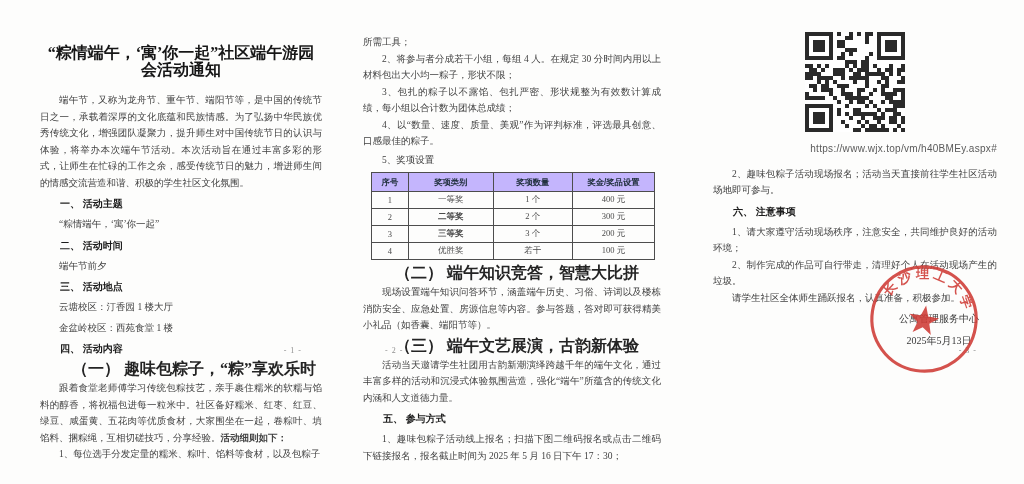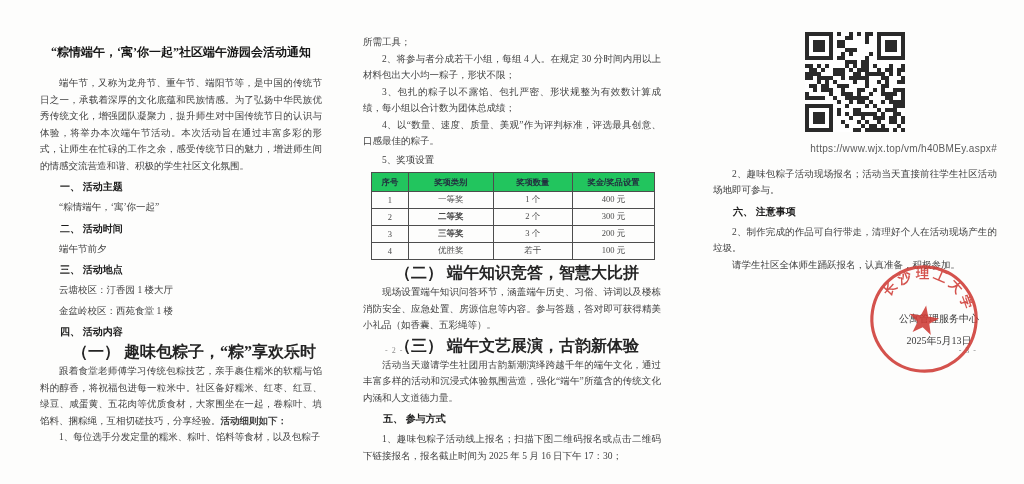--- a/index.html
+++ b/index.html
@@ -12,21 +12,21 @@
     position:relative; width:1024px; height:484px;
     background:#fdfdfc; color:#3e3e3e; overflow:hidden;
   }
   .page { position:absolute; top:0; height:382px; }
   #page-1 { left:40px;  width:282px; }
   #page-2 { left:363px; width:298px; }
   #page-3 { left:713px; width:284px; }
 
   .doc-title {
     margin:44px 0 14px 0; text-align:center;
-    font-size:12px; font-weight:bold; color:#161616; line-height:17px;
+    font-size:16px; font-weight:bold; color:#161616; line-height:17px;
   }
   .p {
     margin:0; font-size:9.5px; line-height:16.5px;
     text-align:justify; text-indent:2em; color:#414141;
   }
   .p.no-indent { text-indent:0; }
   .head {
     margin:5px 0 4px 0; font-family:"Liberation Sans","DejaVu Sans",sans-serif;
     font-weight:bold; color:#1c1c1c; font-size:10px; line-height:16px; text-indent:2em;
   }
@@ -38,21 +38,21 @@
 
   table.prize {
     border-collapse:collapse; margin:4px 0 5px 8px;
     width:calc(100% - 14px); table-layout:fixed;
   }
   table.prize th, table.prize td {
     border:1px solid #4d4d4d; text-align:center; padding:0;
     font-size:8.5px; color:#4a4a4a; height:16px; overflow:hidden;
   }
   table.prize th {
-    background:#22c55e; color:#22313f; font-weight:bold; height:18px;
+    background:#c4b5fd; color:#22313f; font-weight:bold; height:18px;
     font-family:"Liberation Sans","DejaVu Sans",sans-serif; font-size:8.3px;
   }
   col.c1{width:13%} col.c2{width:30%} col.c3{width:28%} col.c4{width:29%}
 
   .footer {
     position:absolute; bottom:27px; font-size:8px; color:#8f8f8f; letter-spacing:1px;
   }
   .footer.right { right:20px; }
   .footer.left  { left:22px; }
 
@@ -140,21 +140,21 @@
         <tr>
           <td>4</td>
           <td style="font-weight:normal">优胜奖</td>
           <td>若干</td>
           <td>100 元</td>
         </tr>
       </tbody>
     </table>
 
     <p class="subhead">（二） 端午知识竞答，智慧大比拼</p>
-    <p class="p">现场设置端午知识问答环节，涵盖端午历史、习俗、诗词以及楼栋消防安全、应急处置、房源信息等内容。参与答题，答对即可获得精美小礼品（如香囊、五彩绳等）。</p>
+    <p class="p">现场设置端午知识问答环节，涵盖端午历史、习俗、诗词以及楼栋消防安全、应急处置、房源信息等内容。参与答题，答对即可获得精美小礼品（如香囊、端阳节等）。</p>
     <p class="subhead">（三） 端午文艺展演，古韵新体验</p>
     <p class="p">活动当天邀请学生社团用古韵新潮演绎跨越千年的端午文化，通过丰富多样的活动和沉浸式体验氛围营造，强化“端午”所蕴含的传统文化内涵和人文道德力量。</p>
     <p class="head">五、 参与方式</p>
     <p class="p">1、趣味包粽子活动线上报名；扫描下图二维码报名或点击二维码下链接报名，报名截止时间为 2025 年 5 月 16 日下午 17：30；</p>
     <div class="footer left">- 2 -</div>
   </div>
 
   <div class="page" id="page-3">
     <div class="qr-wrap"><svg width="100" height="100">
           <rect x="0" y="0" width="100" height="100" fill="#ffffff"></rect>
@@ -371,20 +371,21 @@
           <rect x="72" y="0" width="28" height="28" fill="#2a2a2a"></rect>
           <rect x="76" y="4" width="20" height="20" fill="#ffffff"></rect>
           <rect x="80" y="8" width="12" height="12" fill="#2a2a2a"></rect>
           <rect x="0" y="72" width="28" height="28" fill="#2a2a2a"></rect>
           <rect x="4" y="76" width="20" height="20" fill="#ffffff"></rect>
           <rect x="8" y="80" width="12" height="12" fill="#2a2a2a"></rect>
         </svg></div>
     <p class="p qr-url">https://www.wjx.top/vm/h40BMEy.aspx#</p>
     <p class="p">2、趣味包粽子活动现场报名；活动当天直接前往学生社区活动场地即可参与。</p>
     <p class="head">六、 注意事项</p>
+    <p class="p">1、请大家遵守活动现场秩序，注意安全，共同维护良好的活动环境；</p>
     <p class="p">2、制作完成的作品可自行带走，清理好个人在活动现场产生的垃圾。</p>
     <p class="p">请学生社区全体师生踊跃报名，认真准备，积极参加。</p>
 
     <div class="sign">
       <div>公寓管理服务中心</div>
       <div>2025年5月13日</div>
     </div>
 
     <svg class="seal" width="118" height="118" viewBox="0 0 120 120">
       <defs>

